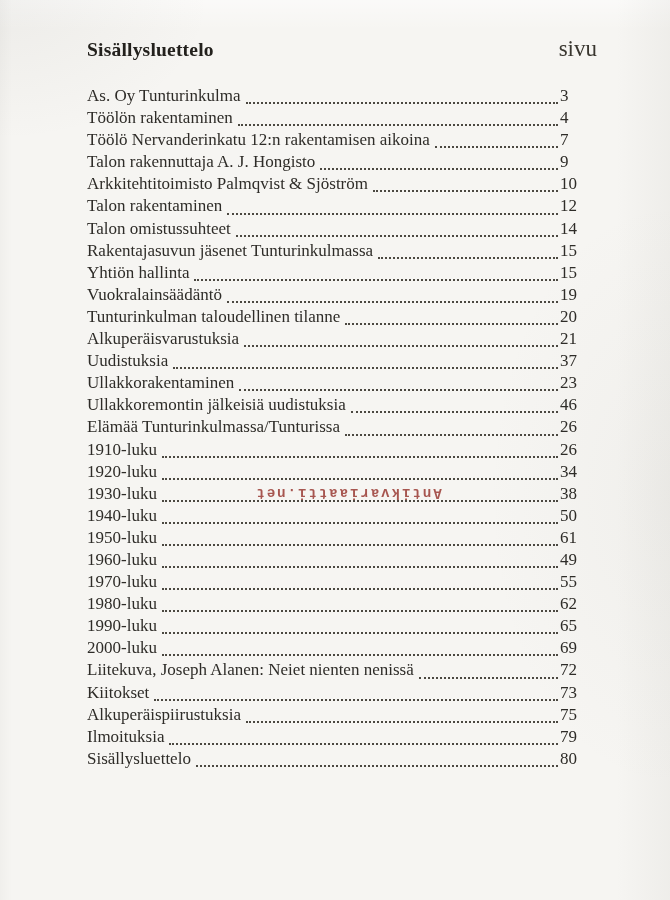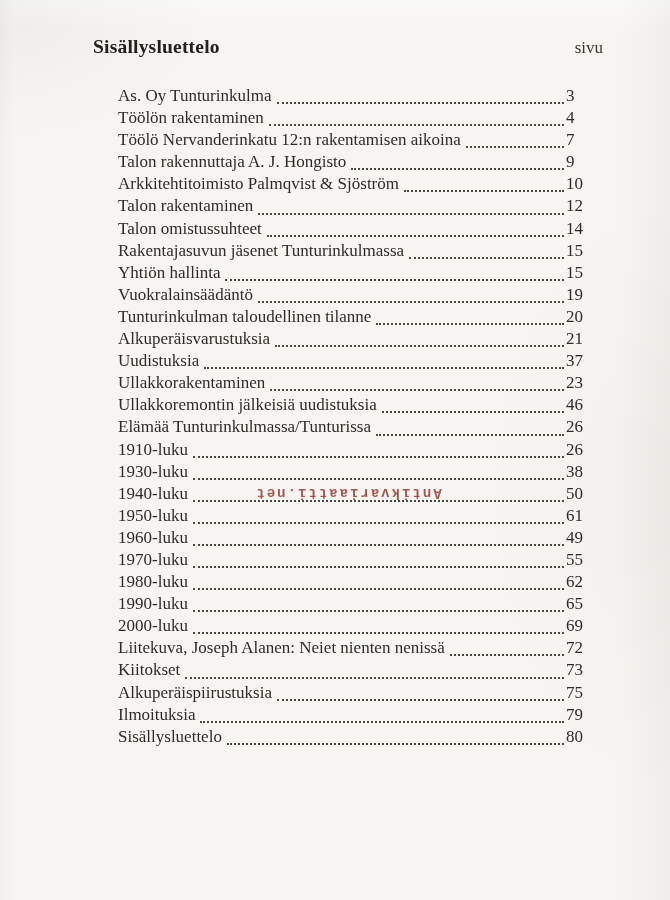--- a/index.html
+++ b/index.html
@@ -21,52 +21,51 @@
     pointer-events: none;
     background:
       radial-gradient(ellipse 300px 200px at 0% 0%, rgba(120,118,112,0.07), rgba(0,0,0,0) 70%),
       radial-gradient(ellipse 260px 420px at 100% 55%, rgba(150,148,140,0.06), rgba(0,0,0,0) 70%),
       linear-gradient(to right, rgba(130,128,122,0.05) 0, rgba(0,0,0,0) 12px),
       linear-gradient(to right, rgba(0,0,0,0) 92%, rgba(140,138,130,0.07) 100%),
       linear-gradient(to bottom, rgba(255,255,255,0.5) 0, rgba(0,0,0,0) 30px);
   }
   .content {
     position: absolute;
-    left: 93px;
+    left: 87px;
     top: 36px;
     width: 510px;
   }
   .header {
     display: flex;
     justify-content: space-between;
     align-items: baseline;
     height: 24px;
   }
   .title {
     font-size: 19.5px;
     font-weight: bold;
     letter-spacing: 0.2px;
     color: #23211d;
   }
   .sivu {
-    font-size: 17px;
+    font-size: 23px;
     color: #39362f;
   }
   .toc {
     margin-top: 25px;
     width: 494px;
   }
   .row {
     display: flex;
     align-items: baseline;
     height: 22.1px;
     line-height: 22.1px;
     font-size: 17px;
     white-space: nowrap;
-    margin-left: 25px;
   }
   .label {
     flex: 0 0 auto;
     color: #2e2c28;
   }
   .leader {
     flex: 1 1 auto;
     position: relative;
     align-self: stretch;
     min-width: 12px;
@@ -195,20 +194,25 @@
         <span class="label">Elämää Tunturinkulmassa/Tunturissa</span>
         <span class="leader"></span>
         <span class="num">26</span>
       </div>
         <div class="row">
         <span class="label">1910-luku</span>
         <span class="leader"></span>
         <span class="num">26</span>
       </div>
         <div class="row">
+        <span class="label">1920-luku</span>
+        <span class="leader"></span>
+        <span class="num">34</span>
+      </div>
+        <div class="row">
         <span class="label">1930-luku</span>
         <span class="leader"></span>
         <span class="num">38</span>
       </div>
         <div class="row">
         <span class="label">1940-luku</span>
         <span class="leader"></span>
         <span class="num">50</span>
       </div>
         <div class="row">

